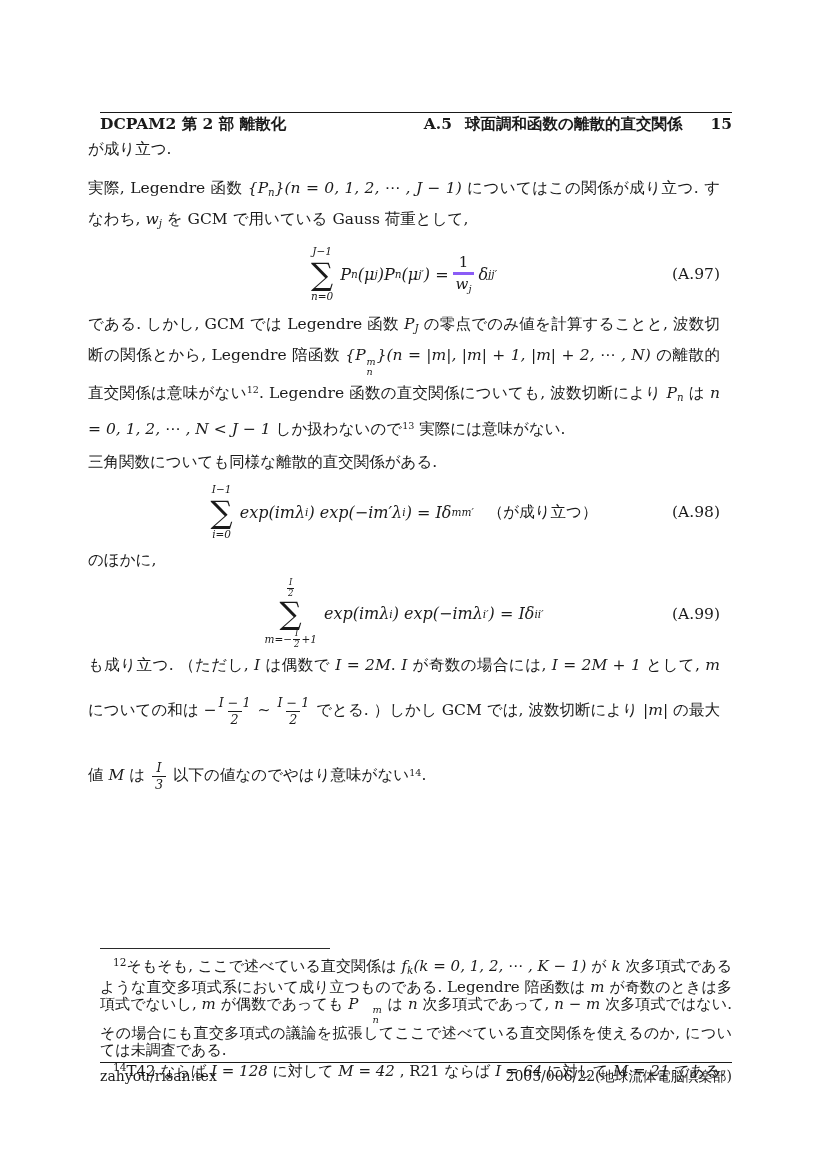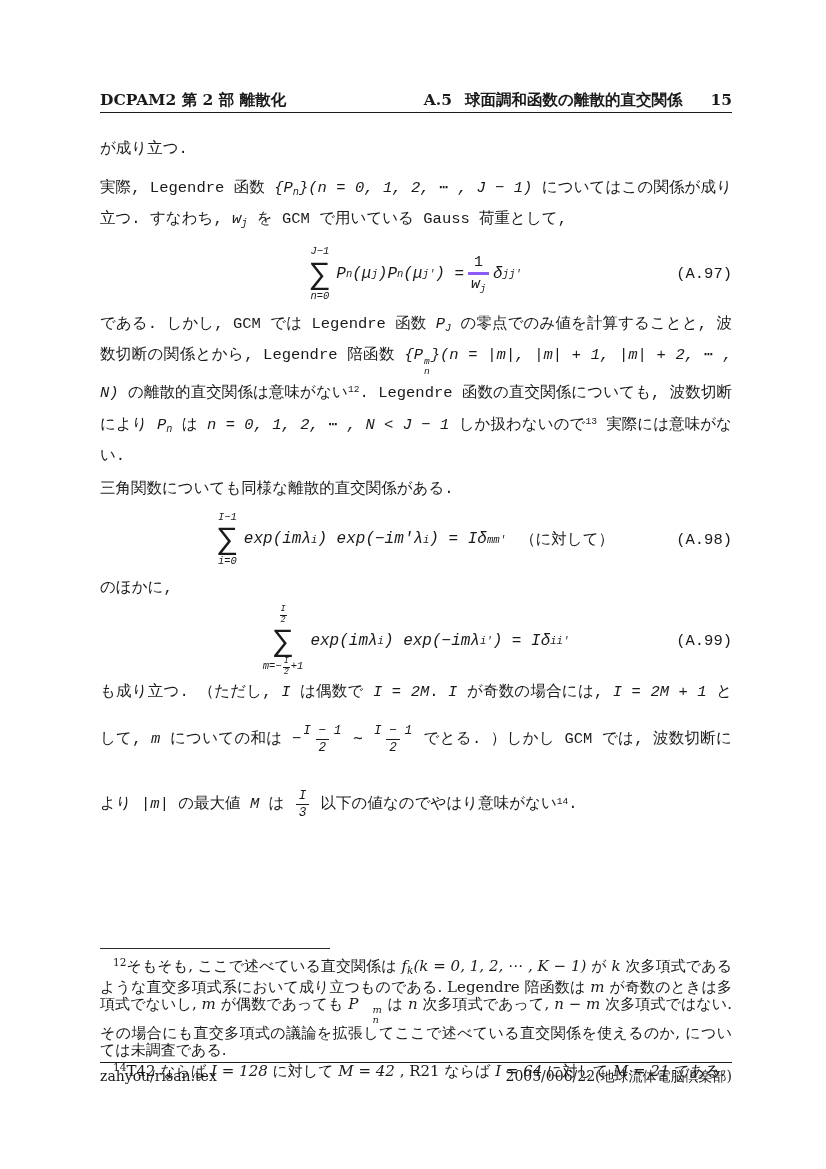--- a/index.html
+++ b/index.html
@@ -15,29 +15,29 @@
   }
   
   .hdr {
     position: absolute;
     left: 100px; top: 90px; width: 632px;
     display: flex; justify-content: space-between; align-items: baseline;
     font-weight: bold; font-size: 15.5px; white-space: nowrap;
   }
   .hdr-right { display: flex; align-items: baseline; }
   .hdr-sec { margin-right: 13px; }
-  .hdr-pagenum { margin-left: 28px; }
+  .hdr-pagenum { margin-left: 28px; margin-top: 24px; }
   .hdr-rule {
     position: absolute; left: 100px; top: 112px; width: 632px;
     border-top: 1px solid #1a1a1a;
   }
   
   .main {
-    position: absolute; left: 100px; top: 136px; width: 632px;
-    font-size: 15.5px; line-height: 27.5px; text-align: justify; font-family: Liberation Mono, monospace;
+    position: absolute; left: 88px; top: 136px; width: 632px;
+    font-size: 15.5px; line-height: 27.5px; text-align: justify;
   }
   .para { margin: 0; }
   .gap-lg { margin-top: 11px; }
   .gap-sm { margin-top: 6px; }
   .m { font-style: italic; }
   .sub { font-style: italic; font-size: 0.66em; vertical-align: -0.3em; }
   .fnref { font-size: 0.62em; vertical-align: 0.5em; }
   .supsub {
     display: inline-flex; flex-direction: column; align-items: flex-start;
     font-size: 0.62em; line-height: 1.0; font-style: italic;
@@ -157,21 +157,21 @@
         <span class="lim">I−1</span>
         <span class="sigma">∑</span>
         <span class="lim">i=0</span>
       </span>
       <span class="m">exp(imλ</span>
         <span class="sub">i</span>
         <span class="m">) exp(−im′λ</span>
         <span class="sub">i</span>
         <span class="m">) = Iδ</span>
         <span class="sub">mm′</span>
-      <span class="eq-note">（に対して）</span>
+      <span class="eq-note">（が成り立つ）</span>
       <span class="eqno">(A.98)</span>
     </div>
 
     <p class="para">のほかに,</p>
 
     <div class="equation eq99">
       <span class="sum">
         <span class="lim">
             <span class="tfrac">
               <span>I</span>

